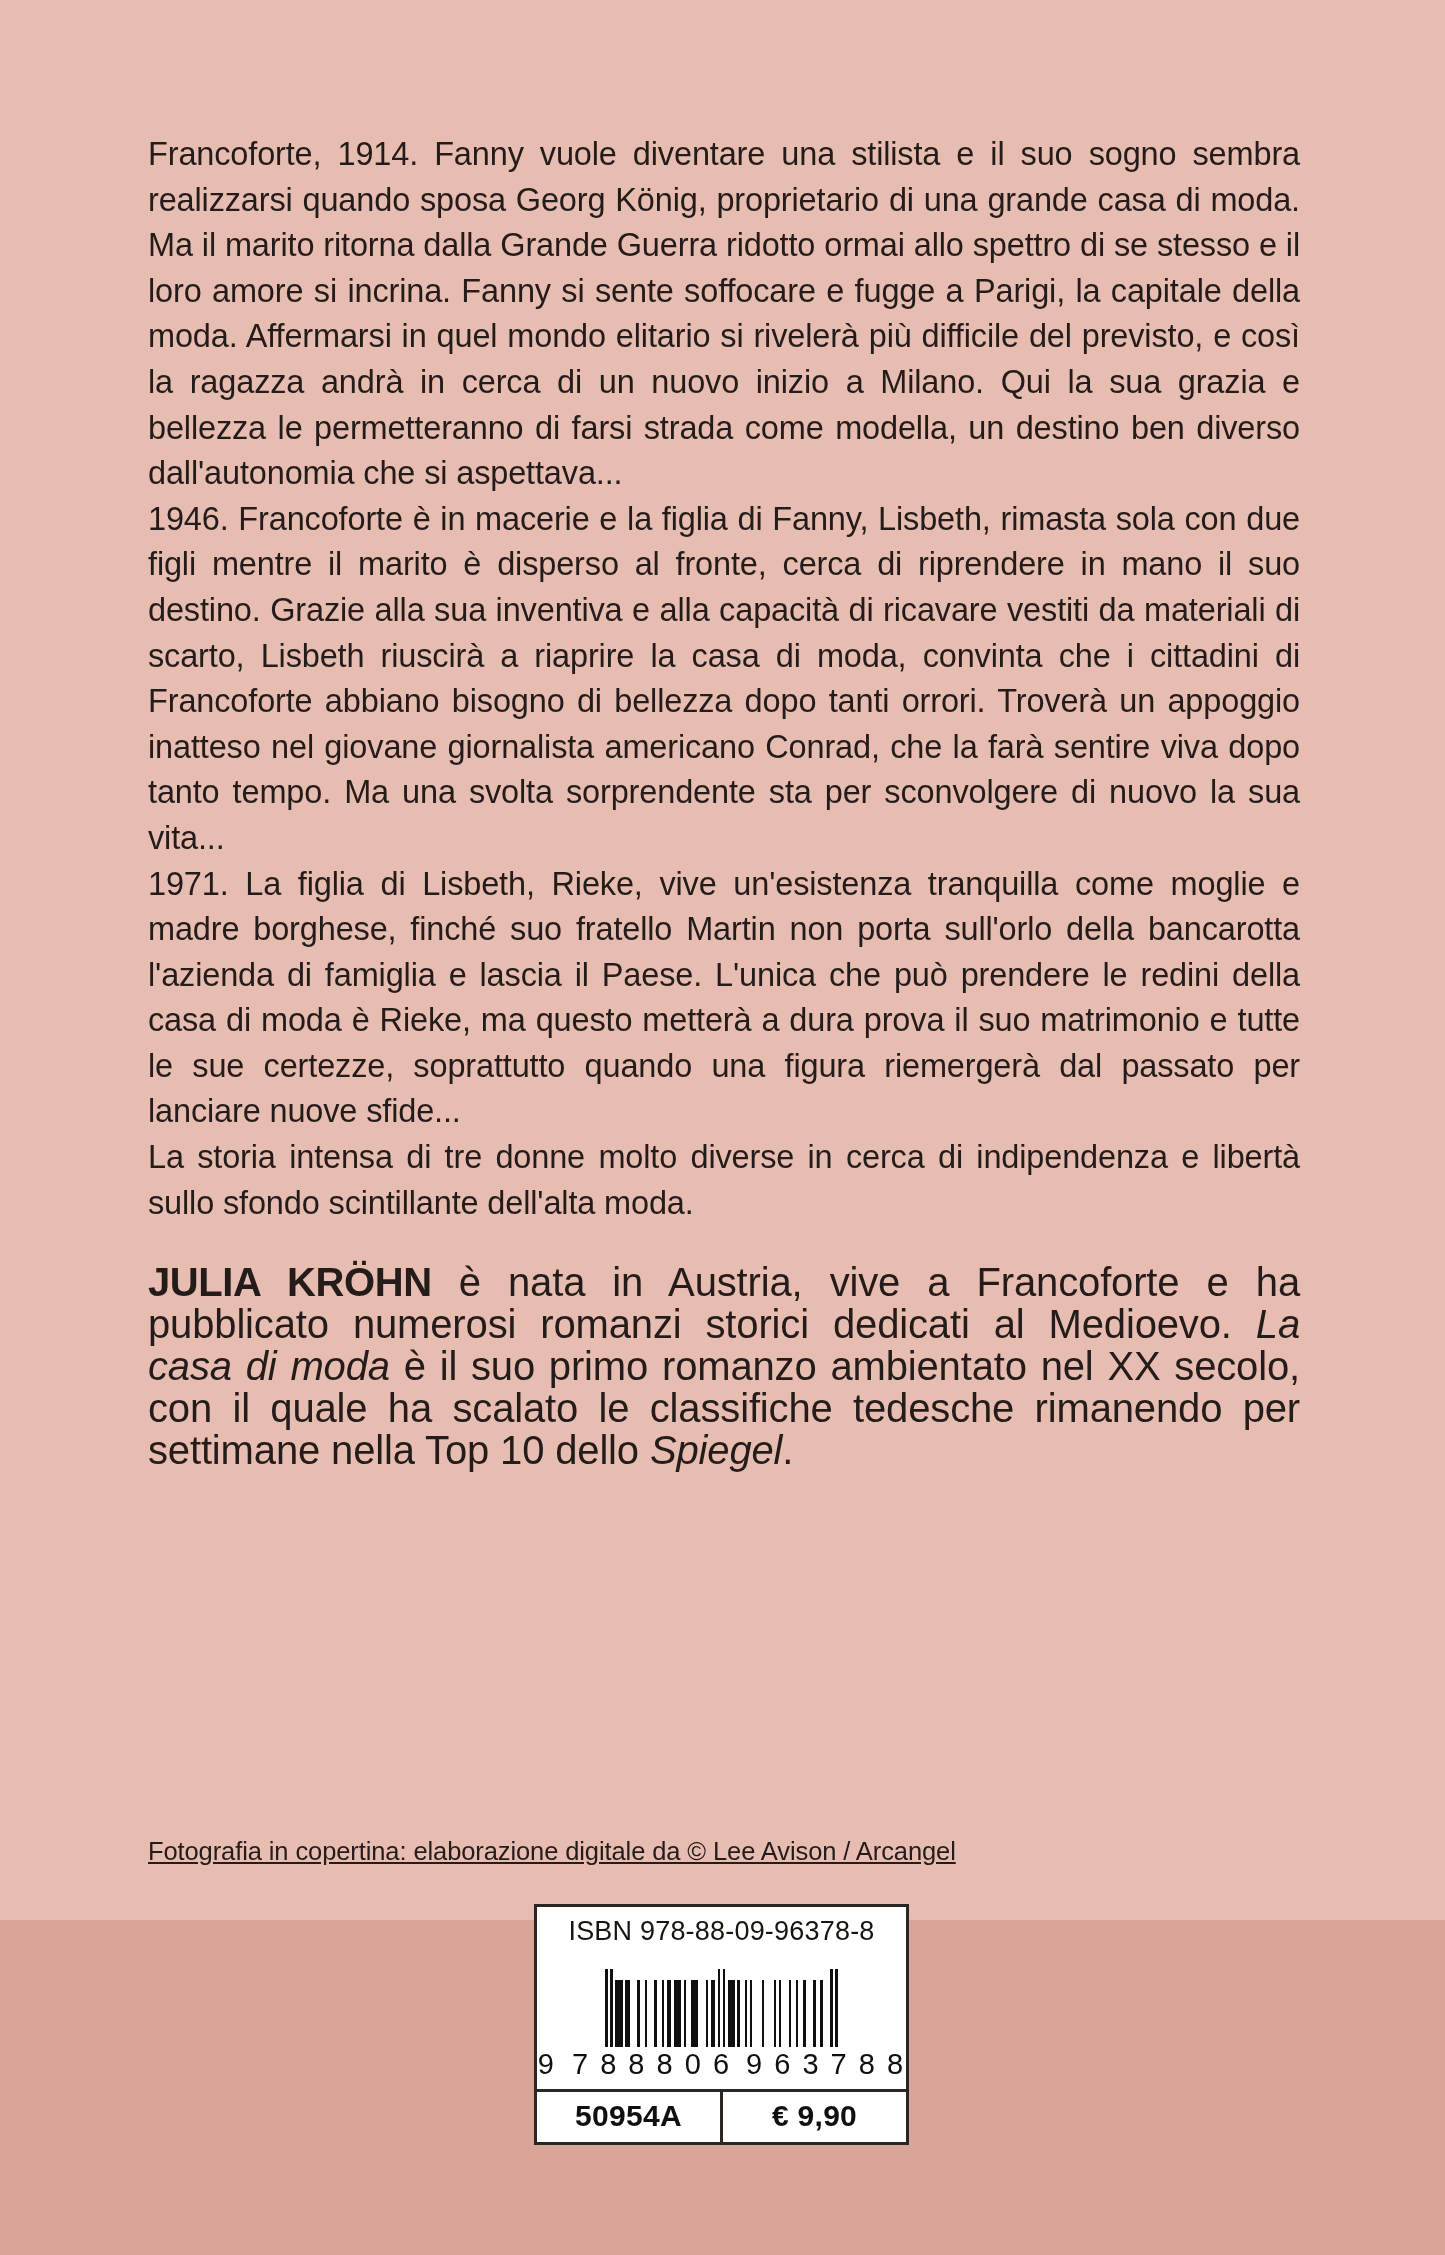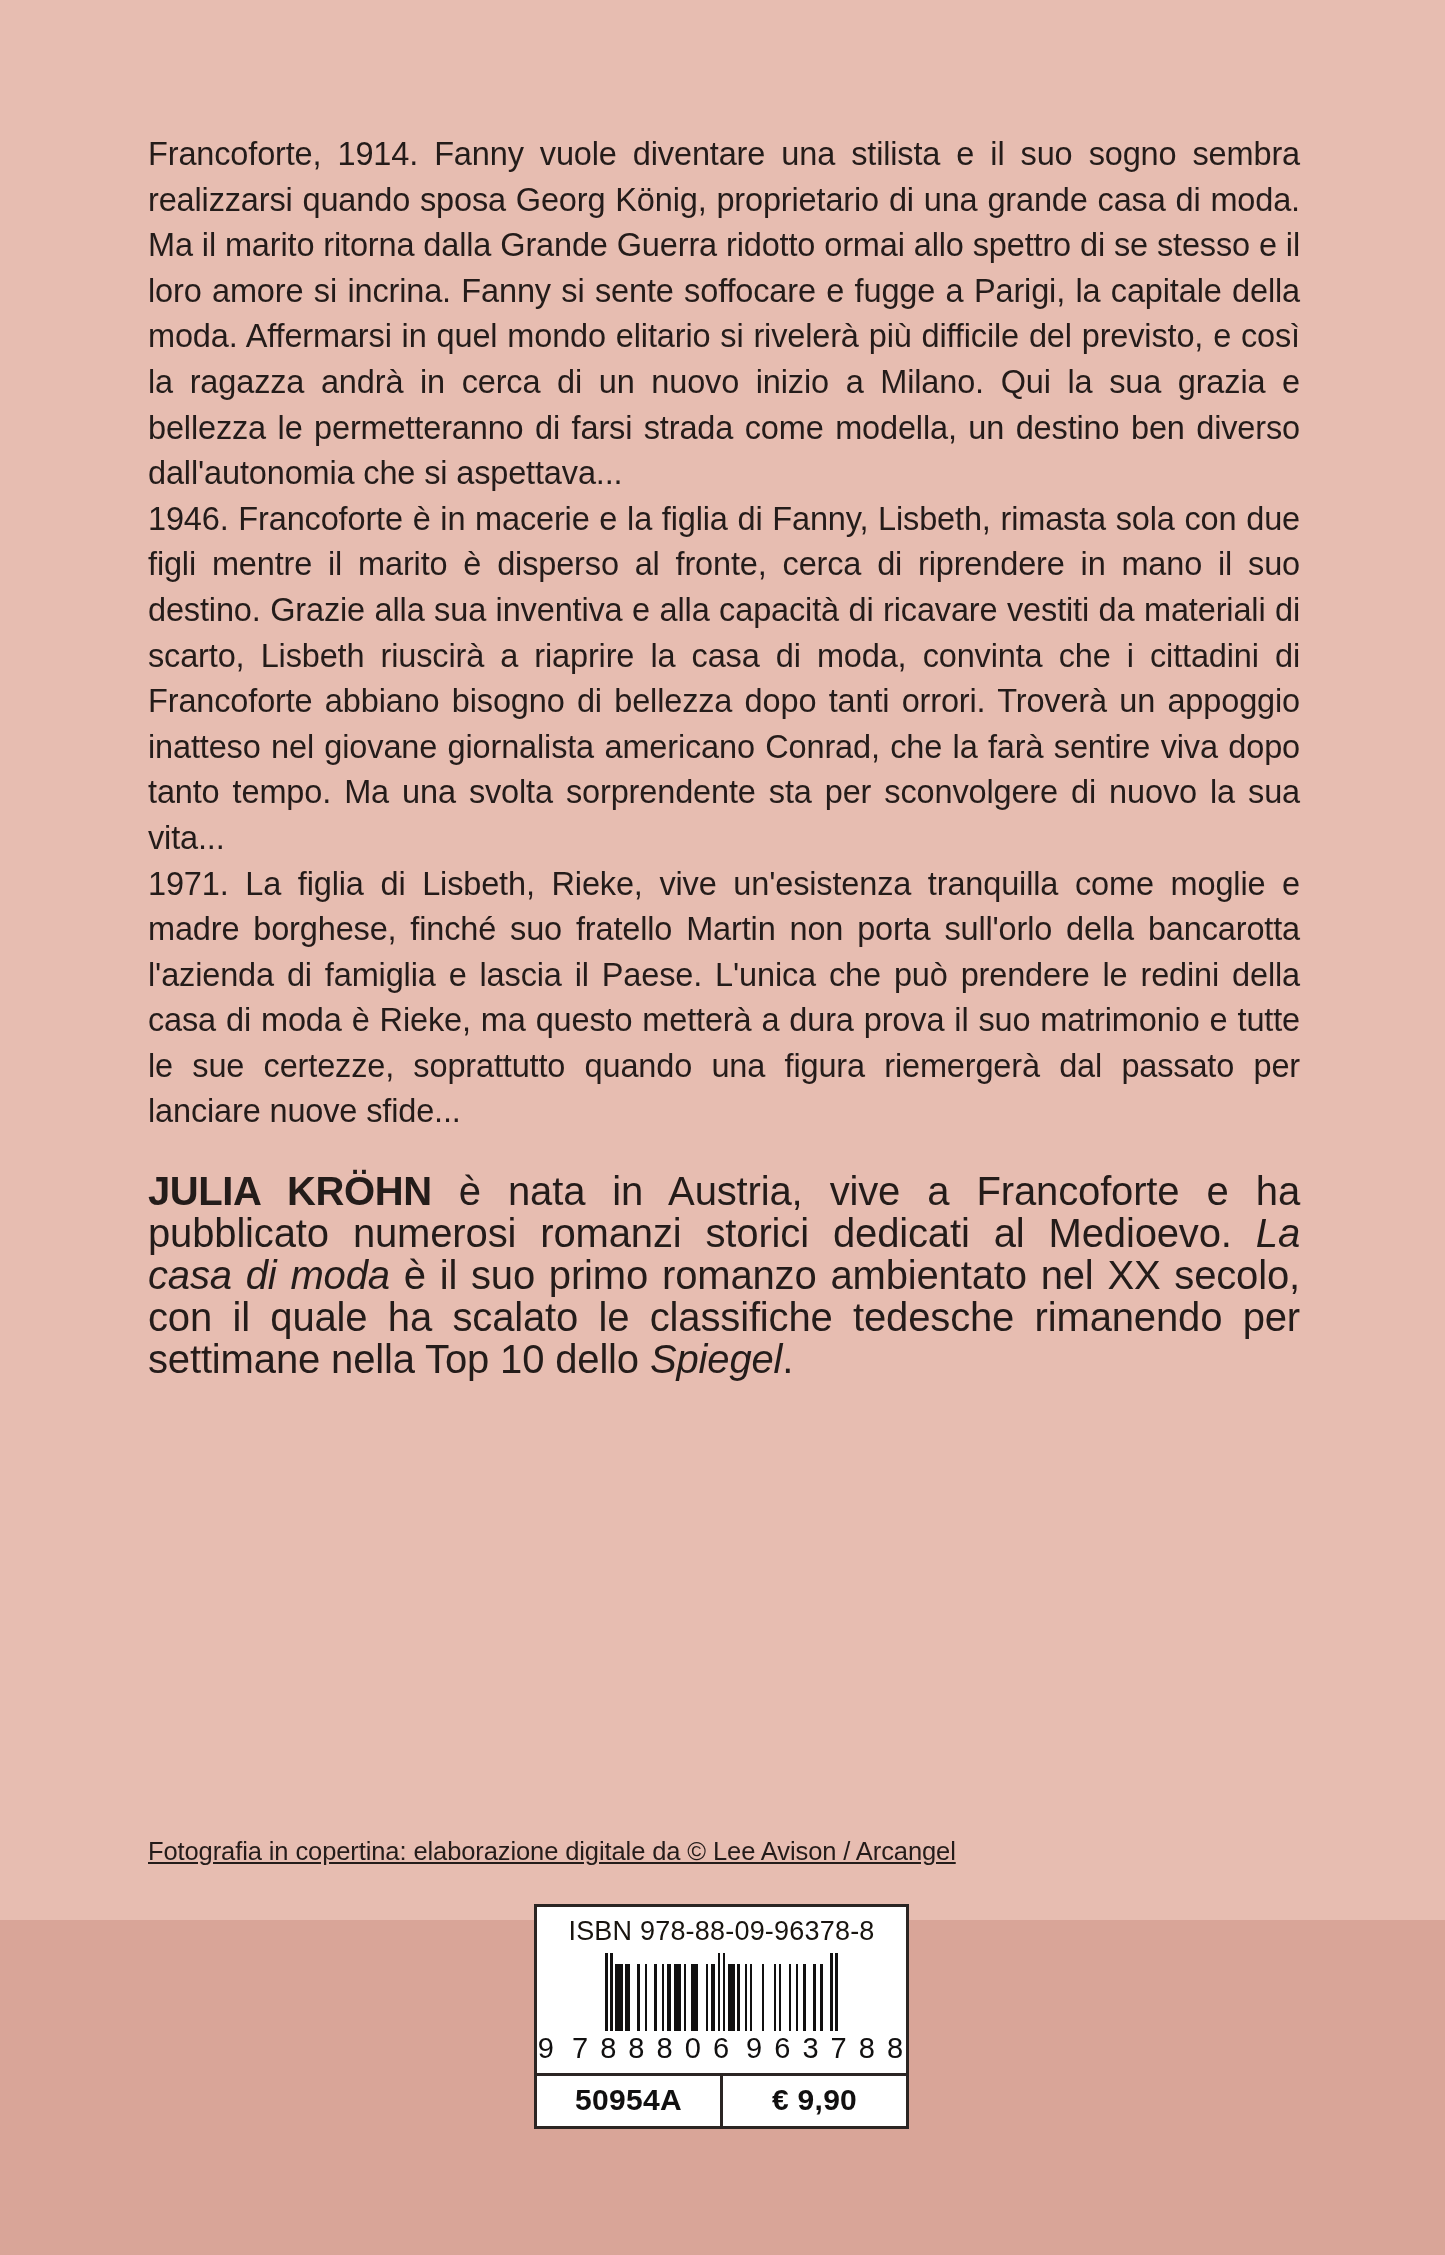--- a/index.html
+++ b/index.html
@@ -98,21 +98,21 @@
     border: 3px solid #2b2523;
     border-bottom: none;
     padding: 9px 0 6px 0;
     text-align: center;
     box-sizing: border-box;
   }
   .isbn-label {
     font-size: 27px;
     color: #18140f;
     letter-spacing: 0.2px;
-    margin-bottom: 6px;
+    margin-bottom: 22px;
     font-family: "Liberation Sans", sans-serif;
   }
   .bars {
     display: flex;
     align-items: flex-end;
     justify-content: center;
     height: 78px;
     gap: 0;
     padding: 0 18px;
   }
@@ -153,20 +153,21 @@
 
 <div class="cover">
 
   <div class="upper-panel"></div>
   <div class="lower-band"></div>
 
   <div class="content">
     <p class="blurb last-line-left">Francoforte, 1914. Fanny vuole diventare una stilista e il suo sogno sembra realizzarsi quando sposa Georg König, proprietario di una grande casa di moda. Ma il marito ritorna dalla Grande Guerra ridotto ormai allo spettro di se stesso e il loro amore si incrina. Fanny si sente soffocare e fugge a Parigi, la capitale della moda. Affermarsi in quel mondo elitario si rivelerà più difficile del previsto, e così la ragazza andrà in cerca di un nuovo inizio a Milano. Qui la sua grazia e bellezza le permetteranno di farsi strada come modella, un destino ben diverso dall'autonomia che si aspettava...</p>
     <p class="blurb last-line-left">1946. Francoforte è in macerie e la figlia di Fanny, Lisbeth, rimasta sola con due figli mentre il marito è disperso al fronte, cerca di riprendere in mano il suo destino. Grazie alla sua inventiva e alla capacità di ricavare vestiti da materiali di scarto, Lisbeth riuscirà a riaprire la casa di moda, convinta che i cittadini di Francoforte abbiano bisogno di bellezza dopo tanti orrori. Troverà un appoggio inatteso nel giovane giornalista americano Conrad, che la farà sentire viva dopo tanto tempo. Ma una svolta sorprendente sta per sconvolgere di nuovo la sua vita...</p>
     <p class="blurb last-line-left">1971. La figlia di Lisbeth, Rieke, vive un'esistenza tranquilla come moglie e madre borghese, finché suo fratello Martin non porta sull'orlo della bancarotta l'azienda di famiglia e lascia il Paese. L'unica che può prendere le redini della casa di moda è Rieke, ma questo metterà a dura prova il suo matrimonio e tutte le sue certezze, soprattutto quando una figura riemergerà dal passato per lanciare nuove sfide...</p>
+    <p class="blurb last-line-left">La storia intensa di tre donne molto diverse in cerca di indipendenza e libertà sullo sfondo scintillante dell'alta moda.</p>
 
     <p class="bio"><b>JULIA KRÖHN</b><span> è nata in Austria, vive a Francoforte e ha pubblicato numerosi romanzi storici dedicati al Medioevo. </span><i>La casa di moda</i><span> è il suo primo romanzo ambientato nel XX secolo, con il quale ha scalato le classifiche tedesche rimanendo per settimane nella Top 10 dello </span><i>Spiegel</i><span>.</span></p>
   </div>
 
   <div class="photo-credit">Fotografia in copertina: elaborazione digitale da © Lee Avison / Arcangel</div>
 
   <div class="barcode-block">
     <div class="barcode-card">
       <div class="isbn-label">ISBN 978-88-09-96378-8</div>
       <div class="bars">

